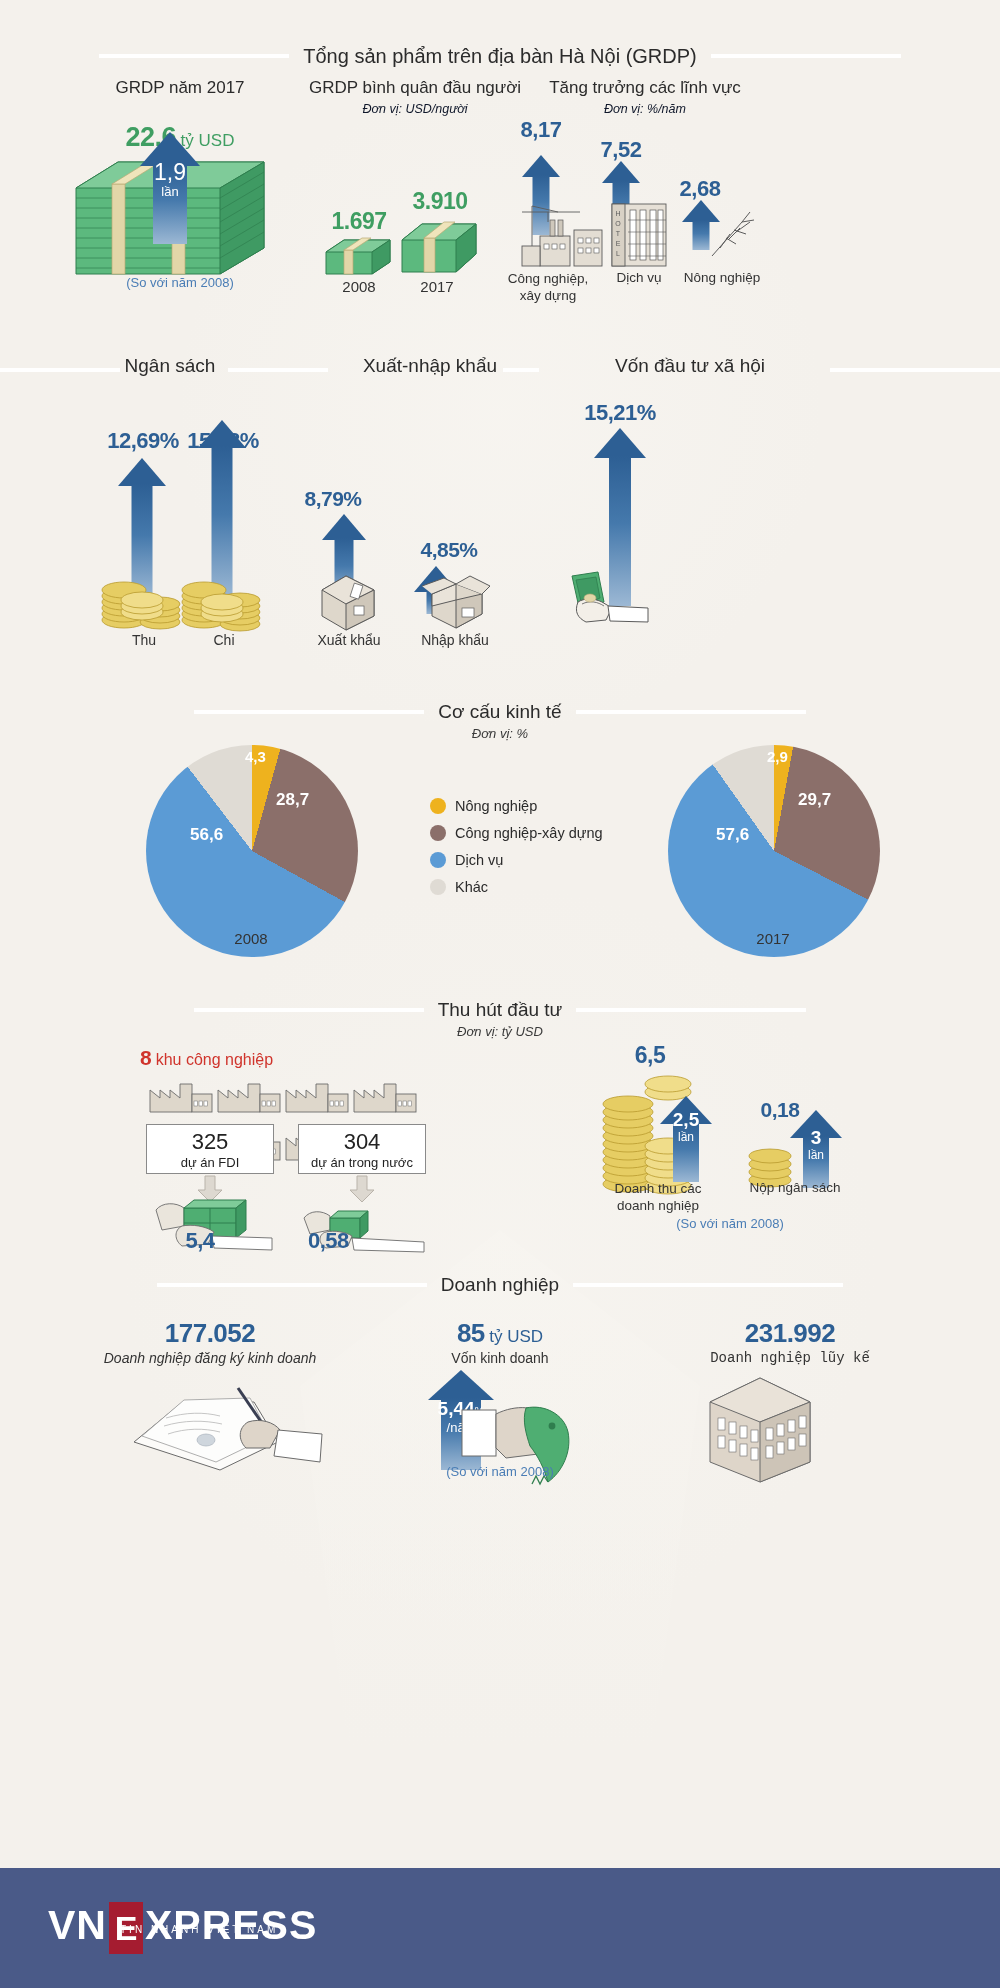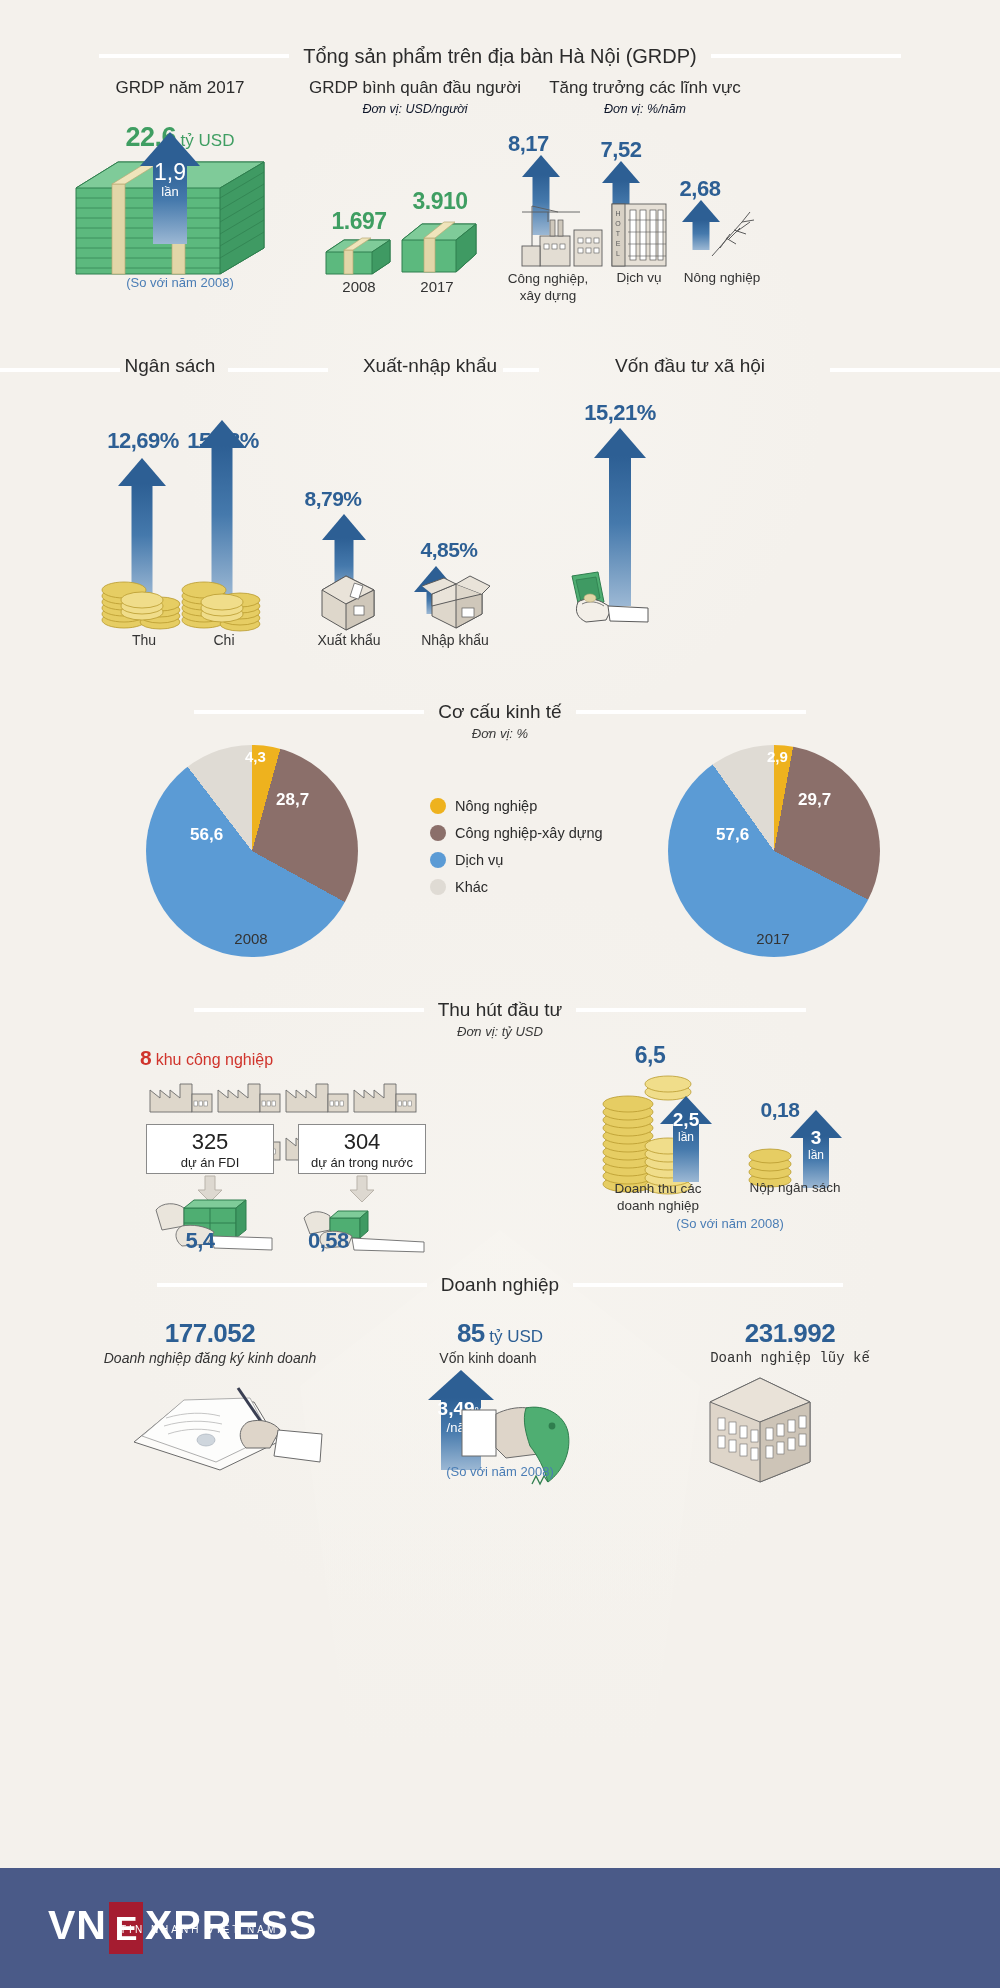--- a/index.html
+++ b/index.html
@@ -182,21 +182,21 @@
   </div>
   <div class="abs" style="left:396px; top:278px; width:82px;">
     <div class="lbl" style="font-size:15px;">2017</div>
   </div>
 
   <div class="abs" style="left:520px; top:78px; width:250px;">
     <div class="col-title">Tăng trưởng các lĩnh vực</div>
     <div class="col-unit" style="margin-top:4px;">Đơn vị: %/năm</div>
   </div>
 
-  <div class="abs" style="left:508px; top:131px; width:66px; ">
+  <div class="abs" style="left:508px; top:117px; width:66px; text-align:center;">
     <span class="big-num blue" style="font-size:22px;">8,17</span>
   </div>
   <div class="arrow" style="left:522px; top:155px; width:38px; height:80px;">
     <div class="head" style="border-width:0 19px 22px 19px;"></div>
     <div class="shaft" style="top:20px; width:17px; height:60px;"></div>
   </div>
   <div class="abs" style="left:518px; top:200px;">
     <svg width="96" height="72" viewBox="0 0 96 72">
       <g fill="#e3ddd3" stroke="#5b5b5b" stroke-width="0.9">
         <rect x="22" y="36" width="30" height="30"></rect>
@@ -658,21 +658,21 @@
     <span class="big-num blue" style="font-size:26px;">177.052</span>
   </div>
   <div class="abs" style="left:60px; top:1350px; width:300px;">
     <div class="lbl" style="font-size:14px;font-style:italic;">Doanh nghiệp đăng ký kinh doanh</div>
   </div>
 
   <div class="abs" style="left:350px; top:1318px; width:300px; text-align:center;">
     <span class="big-num blue" style="font-size:26px;">85</span>
     <span class="blue" style="font-size:17px;">tỷ USD</span>
   </div>
-  <div class="abs" style="left:338px; top:1350px; width:300px;">
+  <div class="abs" style="left:350px; top:1350px; width:300px;">
     <div class="lbl" style="font-size:14px;">Vốn kinh doanh</div>
   </div>
 
   <div class="abs" style="left:640px; top:1318px; width:300px; text-align:center;">
     <span class="big-num blue" style="font-size:26px;">231.992</span>
   </div>
   <div class="abs" style="left:640px; top:1350px; width:300px;">
     <div class="lbl" style="font-size:14px;font-family:Liberation Mono, monospace;">Doanh nghiệp lũy kế</div>
   </div>
 
@@ -690,21 +690,21 @@
       <path d="M120 44 C132 40, 146 44, 152 52 L142 70 L118 70 C110 62, 110 50, 120 44 Z" fill="#ded5c9" stroke="#6b6b6b" stroke-width="1"></path>
       <path d="M150 52 L194 56 L192 84 L146 78 Z" fill="#fff" stroke="#6b6b6b" stroke-width="1"></path>
     </svg>
   </div>
 
   <div class="arrow" style="left:428px; top:1370px; width:66px; height:100px;">
     <div class="head" style="border-width:0 33px 30px 33px;"></div>
     <div class="shaft" style="top:28px; width:40px; height:72px;"></div>
   </div>
   <div class="abs" style="left:428px; top:1398px; width:66px; text-align:center;">
-    <div><span style="color:#fff; font-size:19px; font-weight:bold;">3,49</span><span style="color:#fff; font-size:11px;">%</span></div>
+    <div><span style="color:#fff; font-size:19px; font-weight:bold;">5,44</span><span style="color:#fff; font-size:11px;">%</span></div>
     <div style="color:#fff; font-size:13px;">/năm</div>
   </div>
   <div class="abs" style="left:460px; top:1400px;">
     <svg width="132" height="88" viewBox="0 0 132 88">
       <rect x="2" y="10" width="34" height="46" fill="#fff" stroke="#6b6b6b" stroke-width="1"></rect>
       <path d="M36 14 C56 4, 78 6, 88 18 C96 28, 92 46, 78 54 L46 58 L36 48 Z" fill="#ded5c9" stroke="#6b6b6b" stroke-width="1"></path>
       <path d="M66 8 C84 4, 104 14, 108 32 C112 52, 102 72, 88 82 C84 68, 78 56, 70 46 C66 34, 62 20, 66 8 Z" fill="#4fae72" stroke="#2f7e4e" stroke-width="1"></path>
       <circle cx="92" cy="26" r="3.4" fill="#2f7e4e"></circle>
       <path d="M88 82 L84 76 L80 84 L76 76 L72 84" fill="none" stroke="#2f7e4e" stroke-width="1.3"></path>
     </svg>

